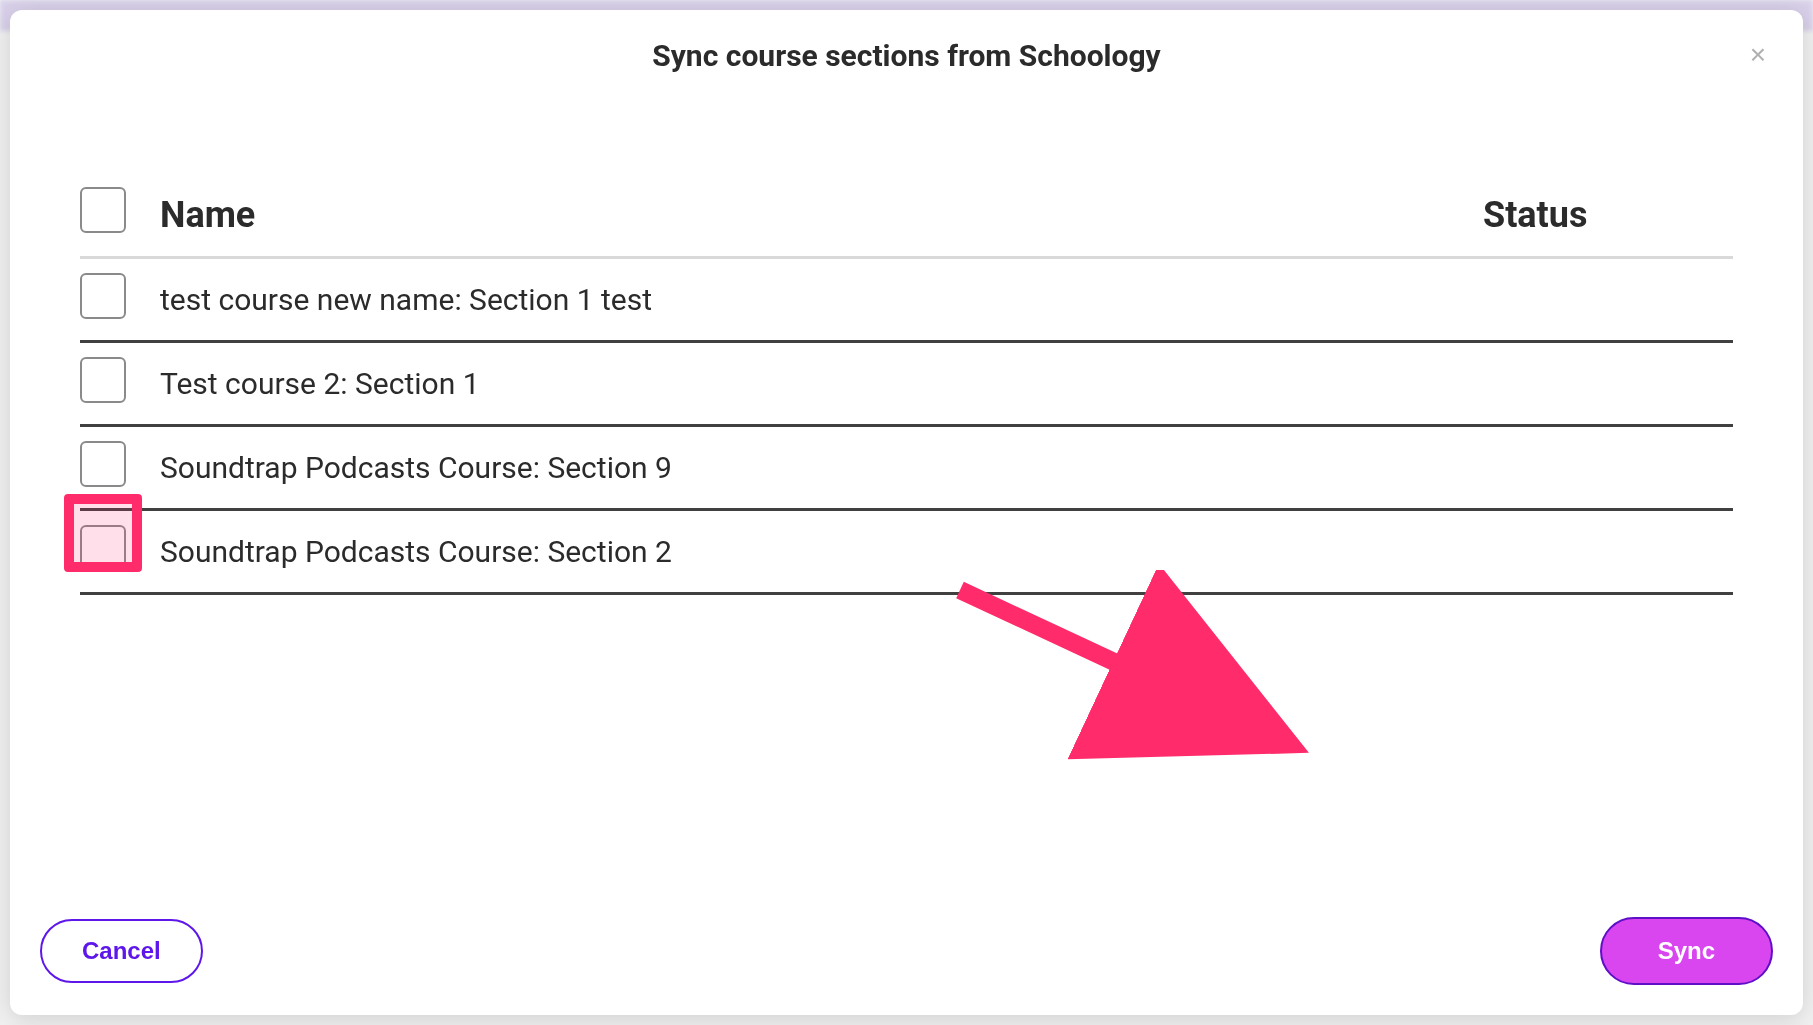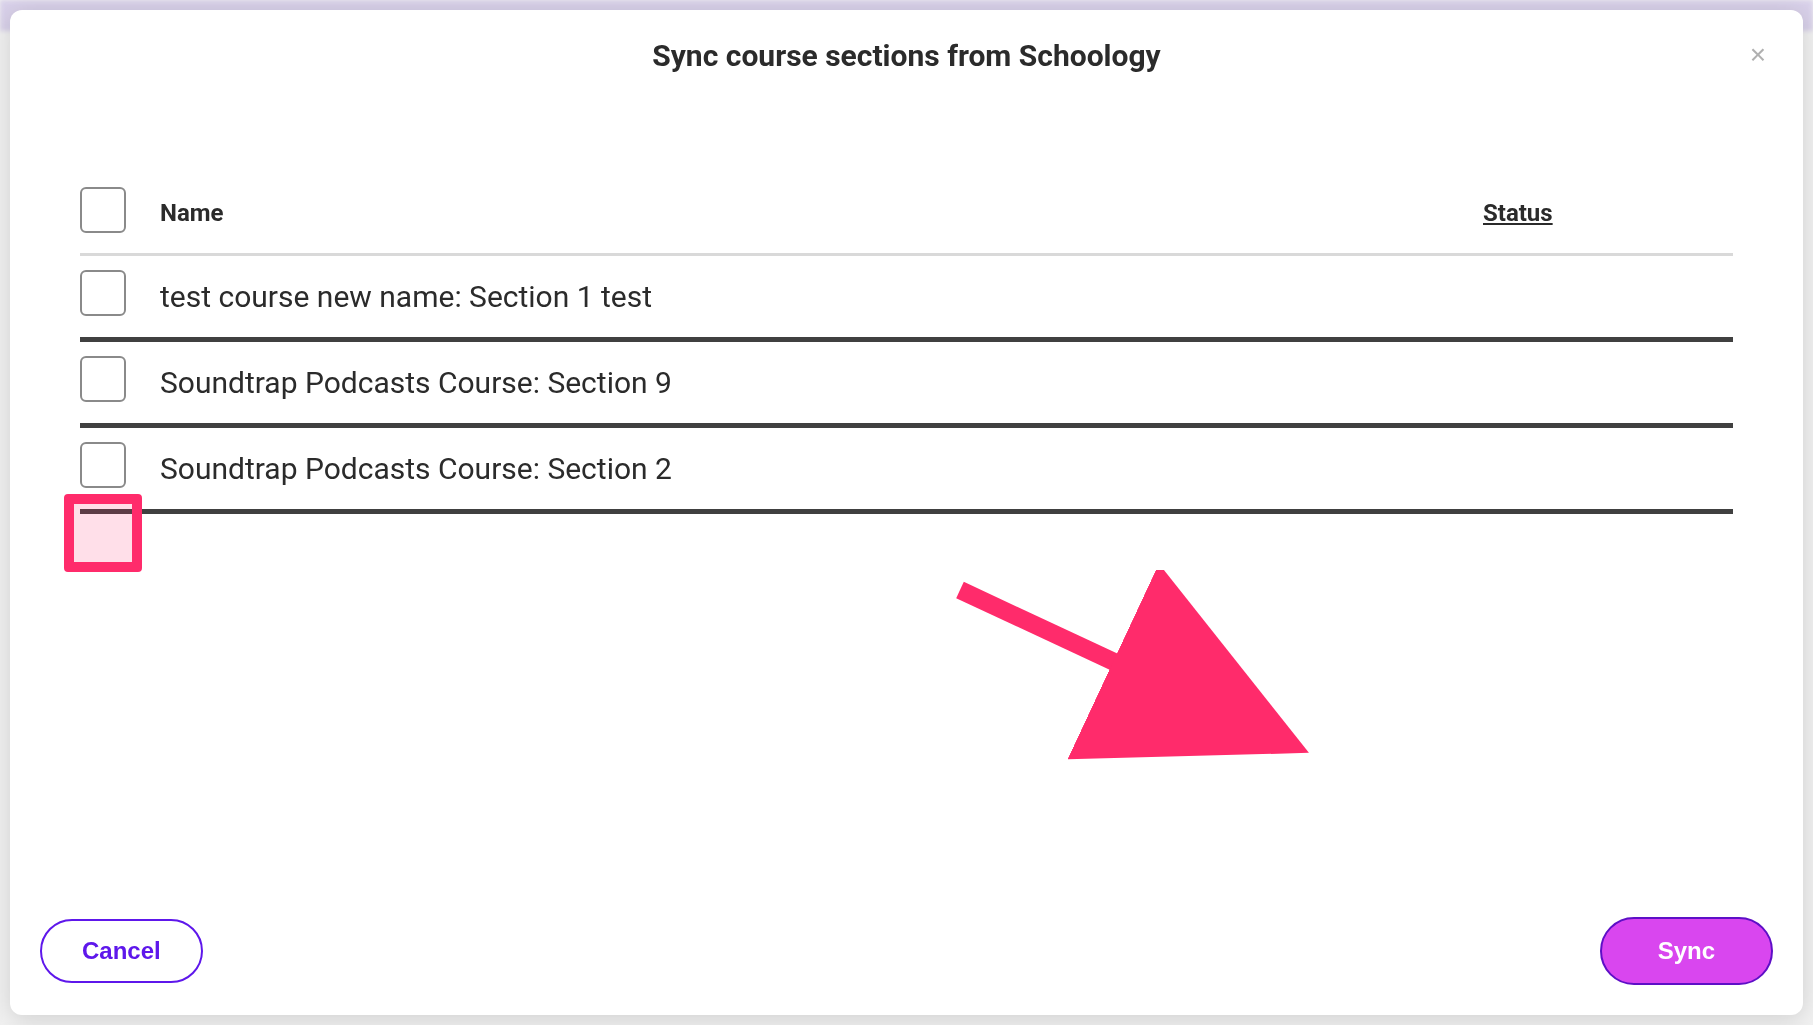--- a/index.html
+++ b/index.html
@@ -62,37 +62,37 @@
       flex: 1;
       padding: 80px 70px 20px;
       overflow: auto;
     }
     .tbl {
       width: 100%;
       border-collapse: collapse;
     }
     .tbl-head th {
       text-align: left;
-      font-size: 24px;
+      font-size: 36px;
       font-weight: 700;
       color: #2b2b2b;
       padding: 14px 10px;
       vertical-align: middle;
     }
     .tbl-head th.cb-col { width: 70px; padding-left: 0; }
     .tbl-head-row { border-bottom: 3px solid #d9d9d9; }
-    .tbl-row { border-bottom: 5px solid #404040; padding-left: 7px; }
+    .tbl-row { border-bottom: 3px solid #404040; padding-left: 7px; }
     .tbl-row td {
       padding: 14px 10px;
       font-size: 30px;
       color: #2b2b2b;
       vertical-align: middle;
     }
     .tbl-row td.cb-col { width: 70px; padding-left: 0; }
-    .status-col { width: 260px; text-decoration: underline; }
+    .status-col { width: 260px; }
     .cb {
       width: 46px;
       height: 46px;
       border: 2px solid #8a8a8a;
       border-radius: 6px;
       background: #fff;
       display: inline-flex;
       align-items: center;
       justify-content: center;
       cursor: pointer;
@@ -182,20 +182,25 @@
         </tr>
       </thead>
       <tbody id="rows">
           <tr class="tbl-row">
             <td class="cb-col"><span class="cb"></span></td>
             <td>test course new name: Section 1 test</td>
             <td class="status-col"></td>
           </tr>
           <tr class="tbl-row">
             <td class="cb-col"><span class="cb"></span></td>
+            <td>Test course 2: Section 1</td>
+            <td class="status-col"></td>
+          </tr>
+          <tr class="tbl-row">
+            <td class="cb-col"><span class="cb"></span></td>
             <td>Soundtrap Podcasts Course: Section 9</td>
             <td class="status-col"></td>
           </tr>
           <tr class="tbl-row">
             <td class="cb-col"><span class="cb"></span></td>
             <td>Soundtrap Podcasts Course: Section 2</td>
             <td class="status-col"></td>
           </tr>
         </tbody>
     </table>

